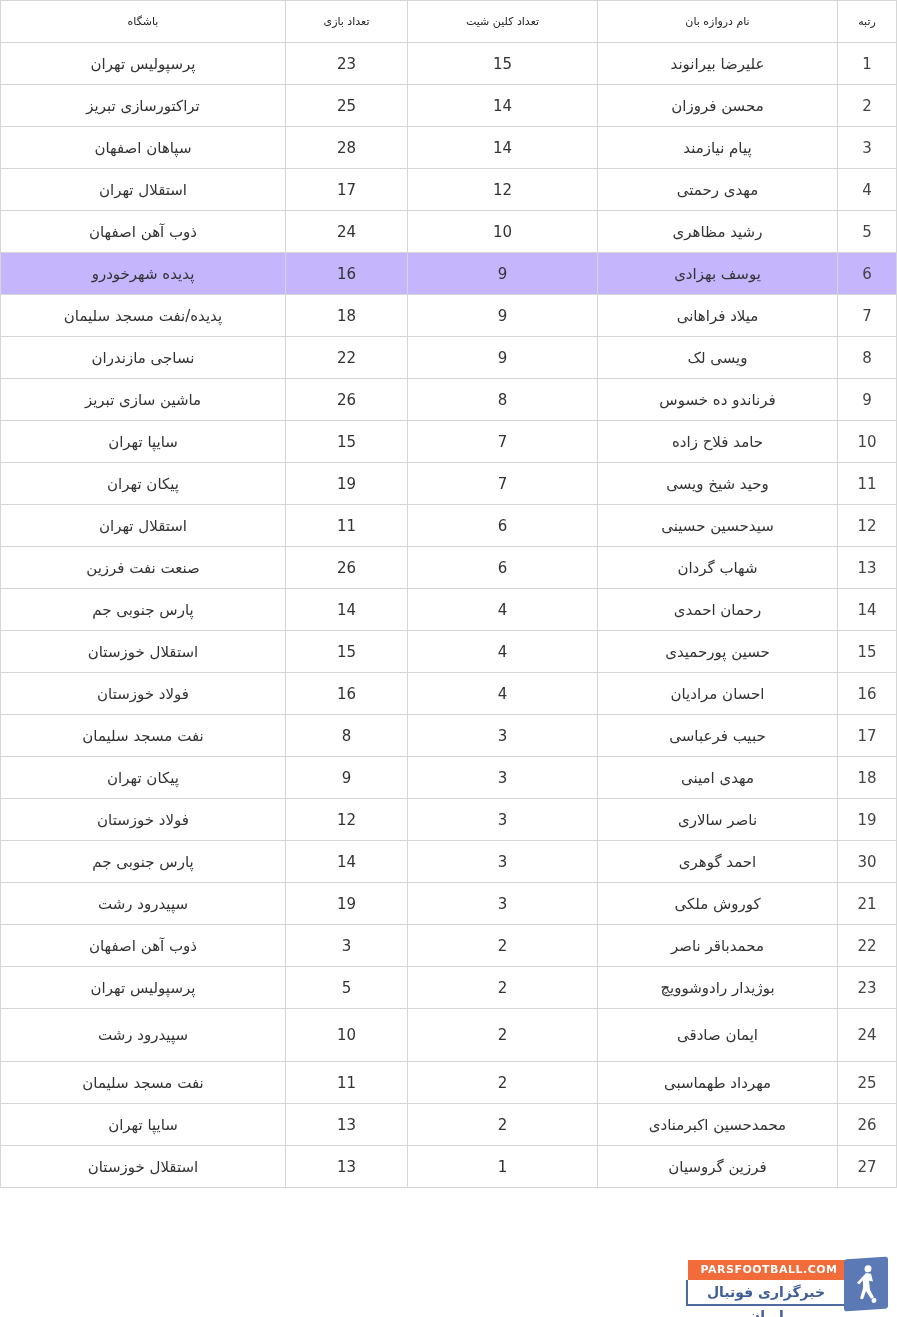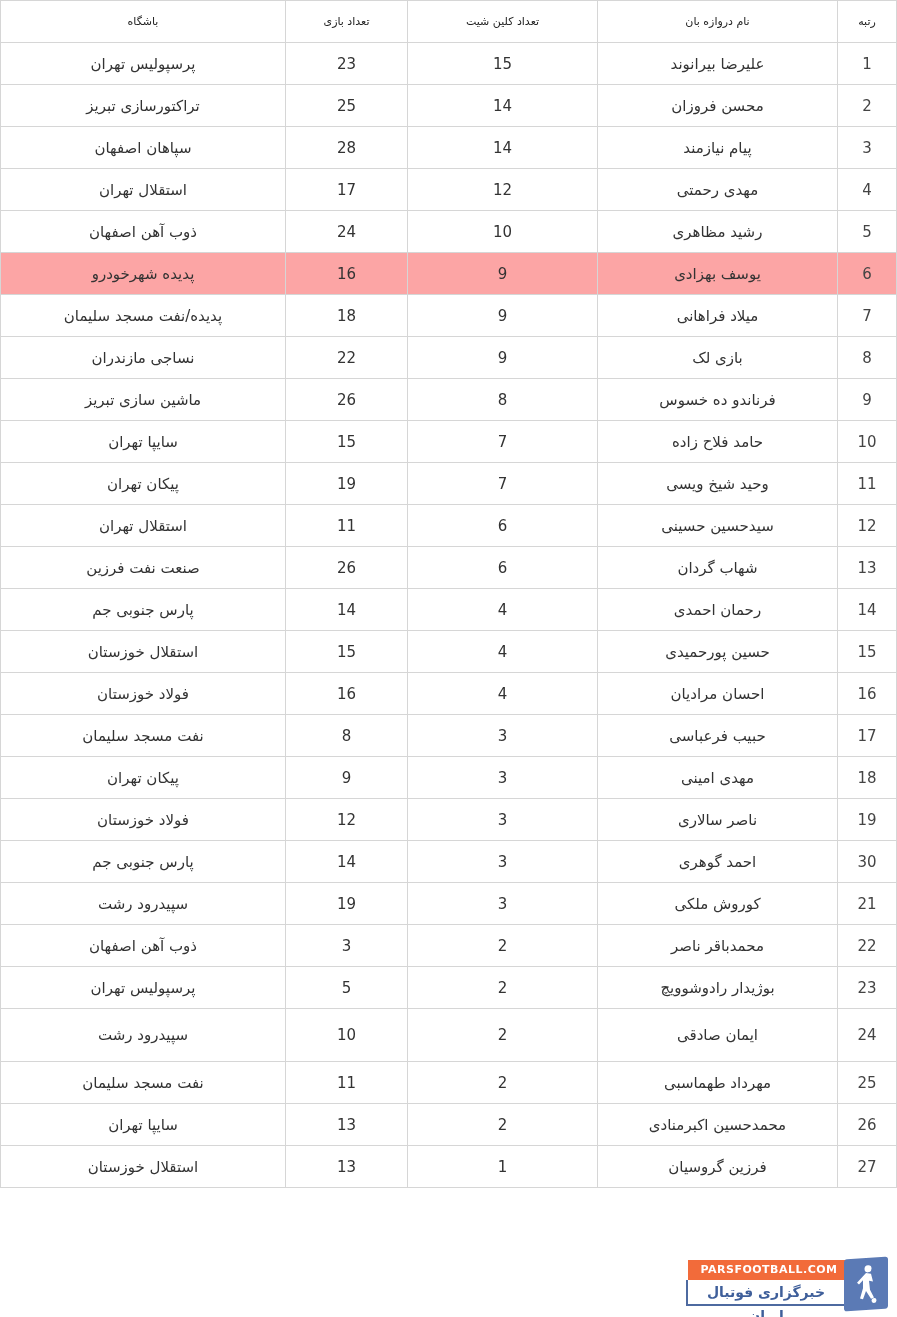--- a/index.html
+++ b/index.html
@@ -4,21 +4,21 @@
   <style>
     html, body { margin:0; padding:0; background:#ffffff; }
     body { width:897px; height:1317px; position:relative; overflow:hidden;
       font-family:"DejaVu Sans", sans-serif; color:#333; }
     .tbl { position:absolute; left:0; top:0; width:895px; border:1px solid #7a7a7a;
       border-collapse:collapse; direction:rtl; table-layout:fixed; }
     .tbl th, .tbl td { border:1px solid #d6d6d6; text-align:center; font-weight:normal;
       font-size:15px; color:#333; padding:0; height:41px; }
     .tbl th { font-size:11px; color:#222; }
     .tbl td.rank { color:#444; }
-    .tbl tr.hl td { background:#fca5a5; }
+    .tbl tr.hl td { background:#c4b5fd; }
     .tbl tr.tall td { height:52px; }
     .logo { position:absolute; left:684px; top:1256px; width:210px; height:60px; }
     .logo .orange { position:absolute; left:4px; top:4px; width:162px; height:20px; background:#f26b3a;
       color:#fff; font-family:"DejaVu Sans", sans-serif; font-weight:bold; font-size:11px;
       letter-spacing:0.5px; line-height:20px; text-align:center; }
     .logo .white { position:absolute; left:2px; top:24px; width:156px; height:24px; background:#fff;
       border:2px solid #4e6aa0; border-top:none; border-right:none; color:#3f5f9a; font-weight:bold;
       font-size:14px; line-height:24px; text-align:center; direction:rtl; }
     .logo .badge { position:absolute; left:160px; top:2px; width:44px; height:52px; background:#5b7ab5;
       transform:skewY(-4deg); border-radius:3px; }
@@ -89,21 +89,21 @@
       </tr>
       <tr>
         <td class="rank">7</td>
         <td>میلاد فراهانی</td>
         <td>9</td>
         <td>18</td>
         <td>پدیده/نفت مسجد سلیمان</td>
       </tr>
       <tr>
         <td class="rank">8</td>
-        <td>بازی لک</td>
+        <td>ویسی لک</td>
         <td>9</td>
         <td>22</td>
         <td>نساجی مازندران</td>
       </tr>
       <tr>
         <td class="rank">9</td>
         <td>فرناندو ده خسوس</td>
         <td>8</td>
         <td>26</td>
         <td>ماشین سازی تبریز</td>

